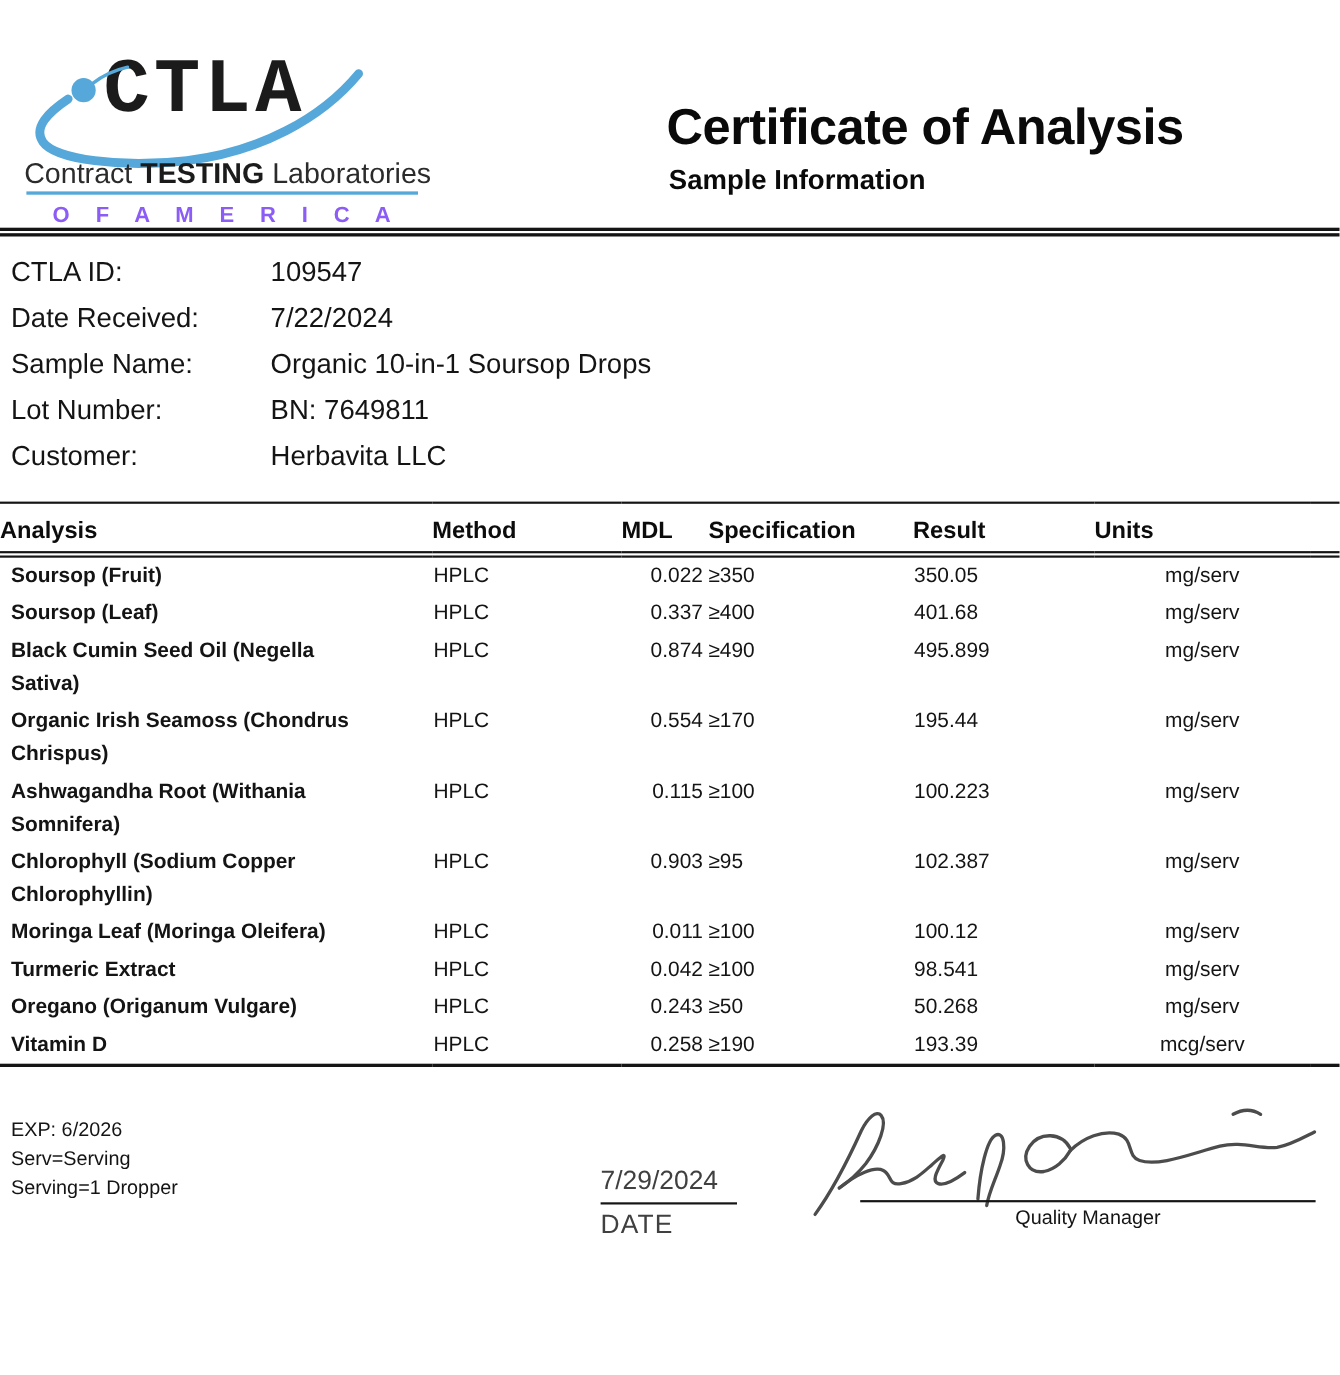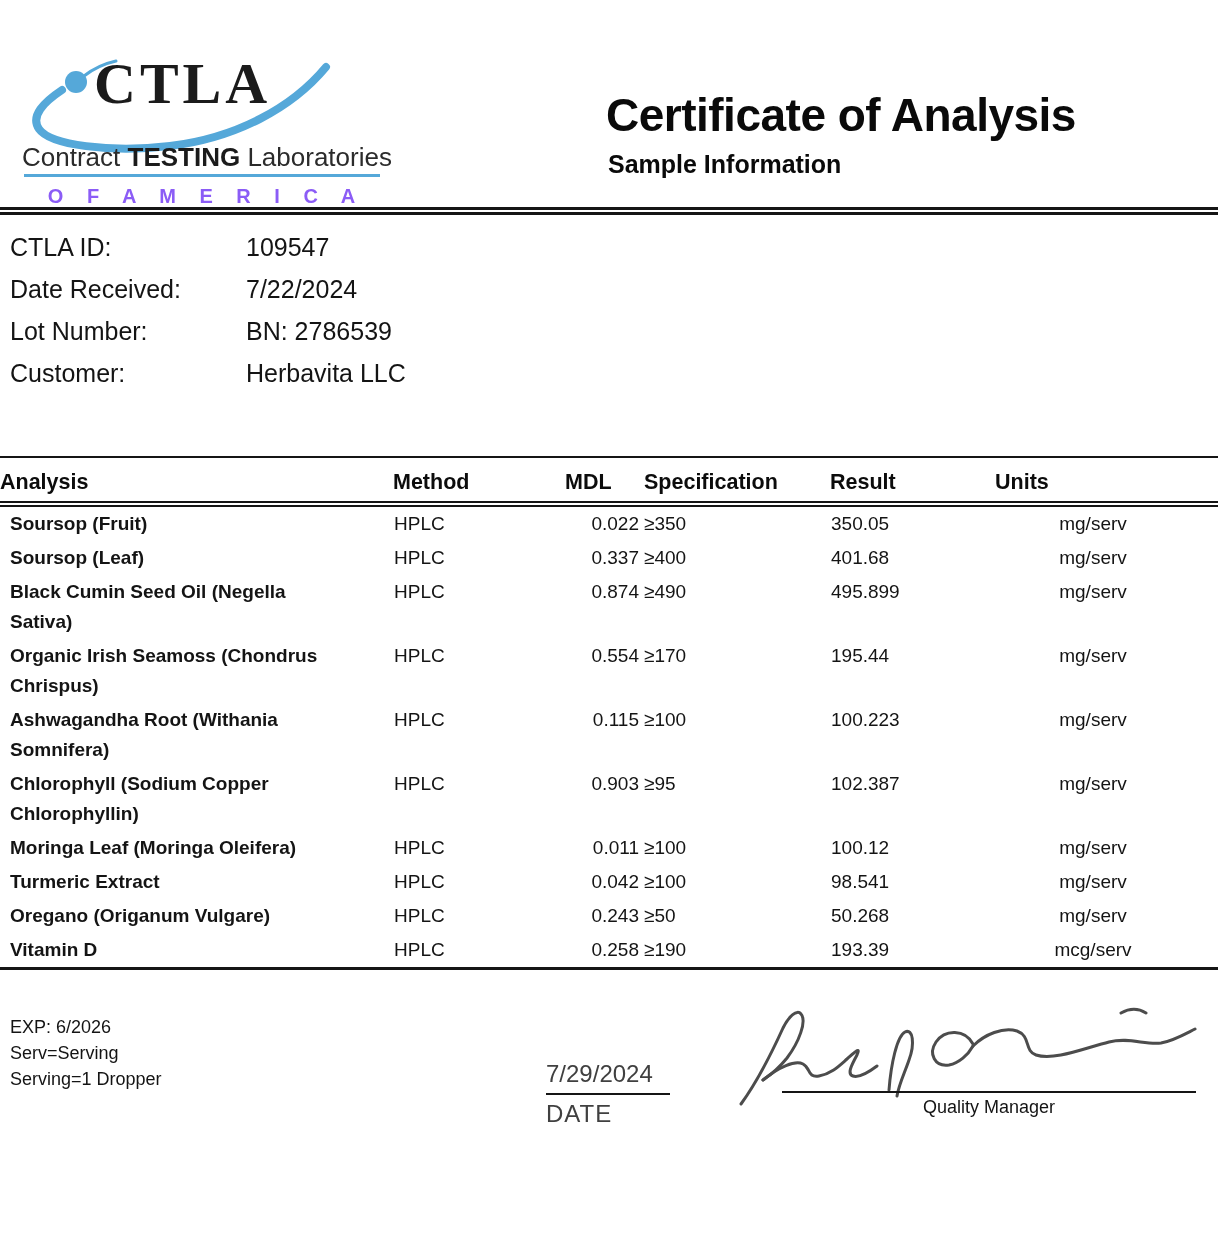--- a/index.html
+++ b/index.html
@@ -1,22 +1,22 @@
 <!DOCTYPE html>
 <html><head>
 <meta charset="utf-8">
 <style>
   html,body{margin:0;padding:0;background:#fff;}
   .page{position:relative;width:1218px;height:1250px;background:#ffffff;
         font-family:"Liberation Sans",sans-serif;color:#111;overflow:hidden;}
 
   
   .logo{position:absolute;left:20px;top:50px;width:372px;height:158px;}
-  .logo-acronym{position:absolute;left:74px;top:-8px;font-family:Liberation Serif, serif;
-        font-weight:bold;font-size:58px;line-height:84px;letter-spacing:4px;color:#1b1b1b;}
+  .logo-acronym{position:absolute;left:74px;top:-8px;font-family:Liberation Mono, monospace;
+        font-weight:bold;font-size:70px;line-height:84px;letter-spacing:4px;color:#1b1b1b;}
   .logo-svg{position:absolute;left:0;top:0;width:372px;height:158px;pointer-events:none;}
   .logo-line1{position:absolute;left:2px;top:92px;width:370px;font-size:26px;color:#2b2b2b;white-space:nowrap;}
   .logo-line1 b{font-weight:bold;color:#1b1b1b;}
   .logo-underline{position:absolute;left:4px;top:124px;width:356px;height:3px;}
   .logo-line2{position:absolute;left:0;top:135px;width:372px;text-align:center;
         font-size:20px;font-weight:bold;letter-spacing:9px;color:#8b5cf6;}
 
   
   .doc-title{position:absolute;left:606px;top:88px;font-size:46px;font-weight:bold;
         letter-spacing:-0.5px;color:#0a0a0a;white-space:nowrap;}
@@ -80,22 +80,26 @@
   <div class="sample-info">
     <div class="si-row">
       <div class="si-label">CTLA ID:</div>
       <div class="si-value">109547</div>
     </div>
     <div class="si-row">
       <div class="si-label">Date Received:</div>
       <div class="si-value">7/22/2024</div>
     </div>
     <div class="si-row">
+      <div class="si-label">Sample Name:</div>
+      <div class="si-value">Organic 10-in-1 Soursop Drops</div>
+    </div>
+    <div class="si-row">
       <div class="si-label">Lot Number:</div>
-      <div class="si-value">BN: 2786539</div>
+      <div class="si-value">BN: 7649811</div>
     </div>
     <div class="si-row">
       <div class="si-label">Customer:</div>
       <div class="si-value">Herbavita LLC</div>
     </div>
   </div>
 
   <table class="analysis-table">
     <colgroup>
       <col style="width:393px">

